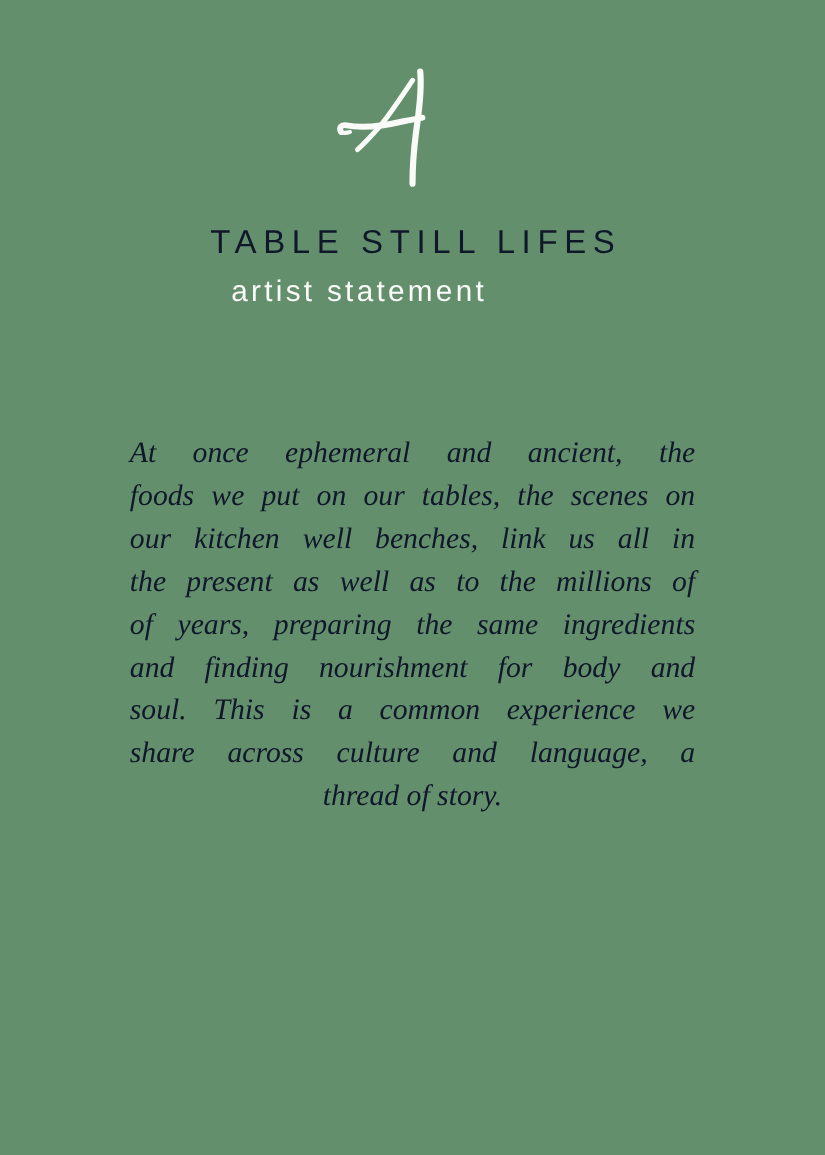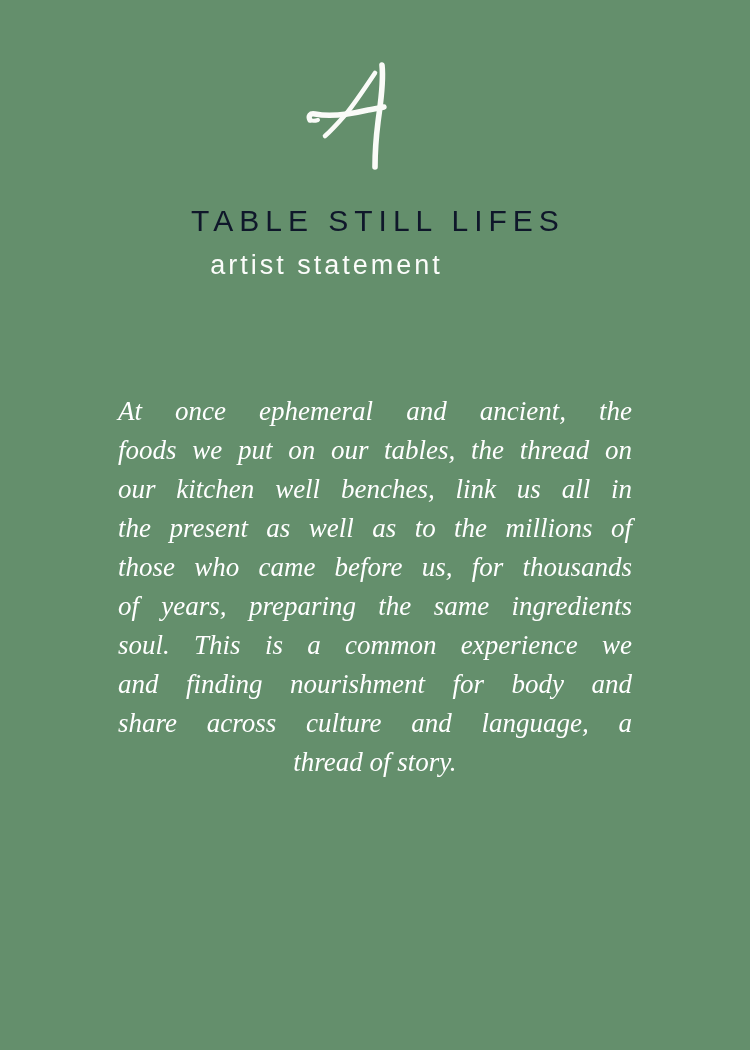--- a/index.html
+++ b/index.html
@@ -102,26 +102,25 @@
       <path d="M4,62 C2,58 4,55 9,56 C24,59 45,56 62,52 C68,51 73,50 78,49" stroke-width="5.4"></path>
 
       <path d="M4,62 C6,63 9,63 12,62" stroke-width="4"></path>
     </svg>
   </div>
 
   <h1 class="title" style="color: #0f172a;">TABLE STILL LIFES</h1>
 
   <h2 class="subtitle" style="color: rgb(251, 252, 250);">artist statement</h2>
 
-  <div class="statement" style="color: #ffffff;">
+  <div class="statement" style="color: #0f172a;">
       <p class="line">At once ephemeral and ancient, the</p>
-      <p class="line">foods we put on our tables, the thread on</p>
+      <p class="line">foods we put on our tables, the scenes on</p>
       <p class="line">our kitchen well benches, link us all in</p>
       <p class="line">the present as well as to the millions of</p>
-      <p class="line">those who came before us, for thousands</p>
       <p class="line">of years, preparing the same ingredients</p>
+      <p class="line">and finding nourishment for body and</p>
       <p class="line">soul. This is a common experience we</p>
-      <p class="line">and finding nourishment for body and</p>
       <p class="line">share across culture and language, a</p>
       <p class="line">thread of story.</p>
     </div>
 
 </div>
 
 </body></html>

